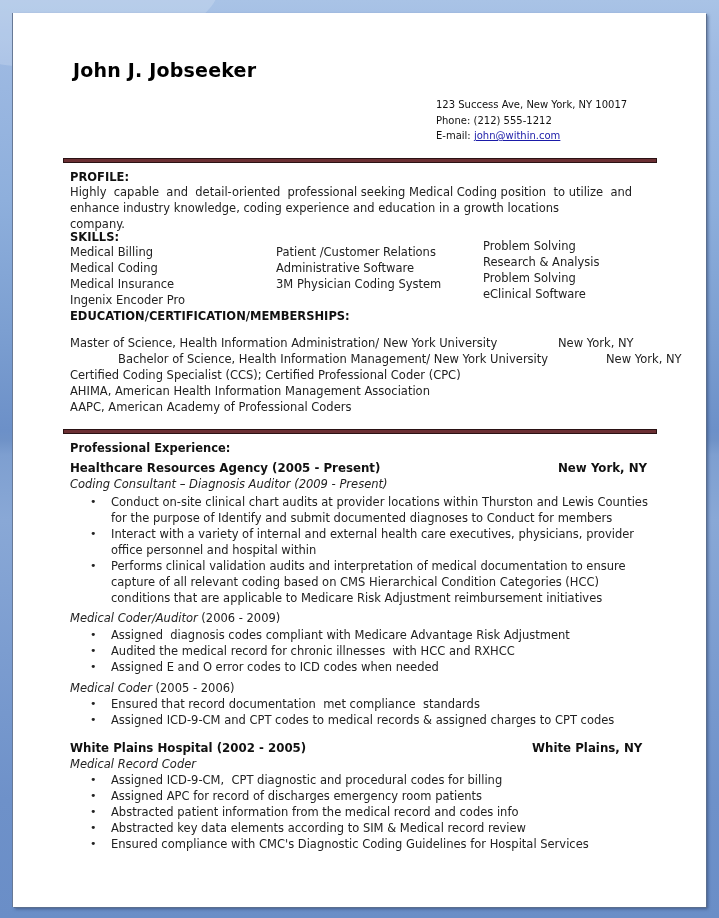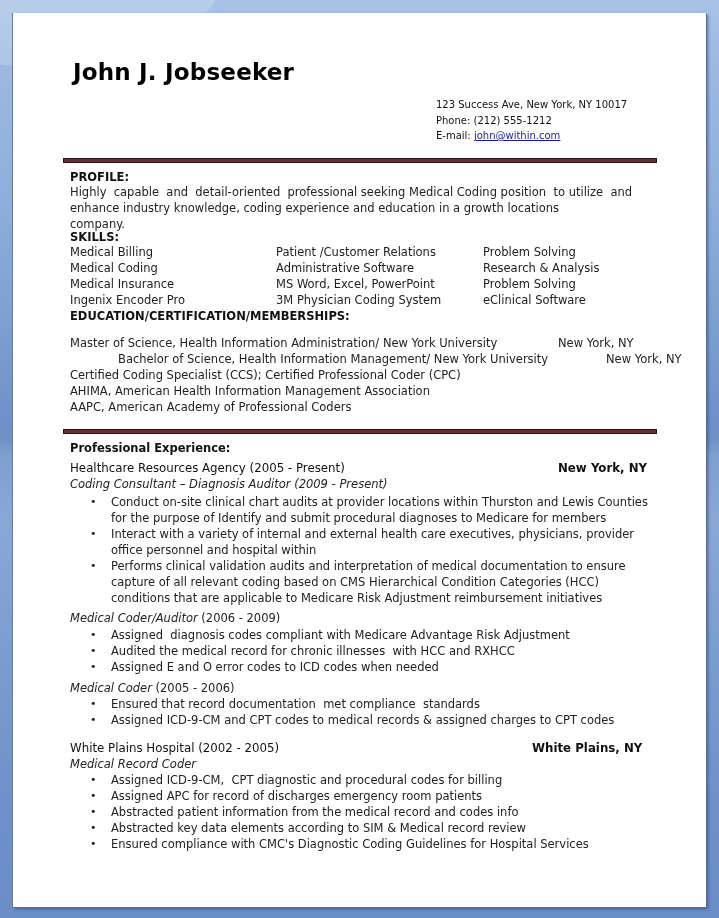--- a/index.html
+++ b/index.html
@@ -32,21 +32,21 @@
       top: 13px;
       width: 693px;
       height: 894px;
       background: #ffffff;
       box-shadow: 1px 1px 0 #5b6f8f, 2px 2px 3px rgba(40,60,100,0.6), -1px 0 0 #6a7c98;
     }
     .name {
       position: absolute;
       left: 60px;
       top: 46px;
-      font-size: 23px;
+      font-size: 19px;
       font-weight: bold;
       color: #000;
       letter-spacing: 0.2px;
     }
     .contact {
       position: absolute;
       left: 423px;
       top: 84px;
       font-size: 10px;
       line-height: 15.5px;
@@ -94,21 +94,21 @@
       white-space: nowrap;
     }
     .edu-loc {
       position: absolute;
       left: 488px;
     }
     .job-head {
       position: absolute;
       left: 57px;
       font-size: 11.8px;
-      font-weight: normal;
+      font-weight: bold;
       color: #111;
       white-space: nowrap;
     }
     .job-loc {
       position: absolute;
       font-size: 11.8px;
       font-weight: bold;
       color: #111;
       white-space: nowrap;
     }
@@ -176,24 +176,23 @@
   <div class="section-title" style="top:217px;">SKILLS:</div>
   <div class="skills-col" style="left:57px; top:231px;">
     <div>Medical Billing</div>
     <div>Medical Coding</div>
     <div>Medical Insurance</div>
     <div>Ingenix Encoder Pro</div>
   </div>
   <div class="skills-col" style="left:263px; top:231px;">
     <div>Patient /Customer Relations</div>
     <div>Administrative Software</div>
-    <div>MS Word, Excel, PowerPoint</div>
     <div>3M Physician Coding System</div>
   </div>
-  <div class="skills-col" style="left:470px; top:231px;">
+  <div class="skills-col" style="left:470px; top:225px;">
     <div>Problem Solving</div>
     <div>Research &amp; Analysis</div>
     <div>Problem Solving</div>
     <div>eClinical Software</div>
   </div>
 
   <div class="section-title" style="top:296px;">EDUCATION/CERTIFICATION/MEMBERSHIPS:</div>
   <div class="edu-row" style="top:323px;">
     <span>Master of Science, Health Information Administration/  New York University</span>
     <span class="edu-loc">New York, NY</span>
@@ -219,21 +218,21 @@
   <div class="job-head" style="top:448px;">Healthcare Resources Agency (2005 - Present)</div>
   <div class="job-loc" style="left:545px; top:448px;">New York, NY</div>
 
   <div class="role" style="top:464px;">
     <em>Coding Consultant – Diagnosis Auditor (2009 - Present)</em>
   </div>
   <ul class="bullets" style="top:481px;">
     <li>
       <span class="dot">•</span>
       <div>Conduct on-site clinical chart audits at provider locations within Thurston and Lewis Counties</div>
-      <div>for the purpose of Identify and submit procedural diagnoses to Medicare for members</div>
+      <div>for the purpose of Identify and submit documented diagnoses to Conduct for members</div>
     </li>
     <li>
       <span class="dot">•</span>
       <div>Interact with a variety of internal and external health care executives, physicians, provider</div>
       <div>office personnel and hospital within</div>
     </li>
     <li>
       <span class="dot">•</span>
       <div>Performs clinical validation audits and interpretation of medical documentation to ensure</div>
       <div>capture of all relevant coding based on CMS Hierarchical Condition Categories (HCC)</div>

